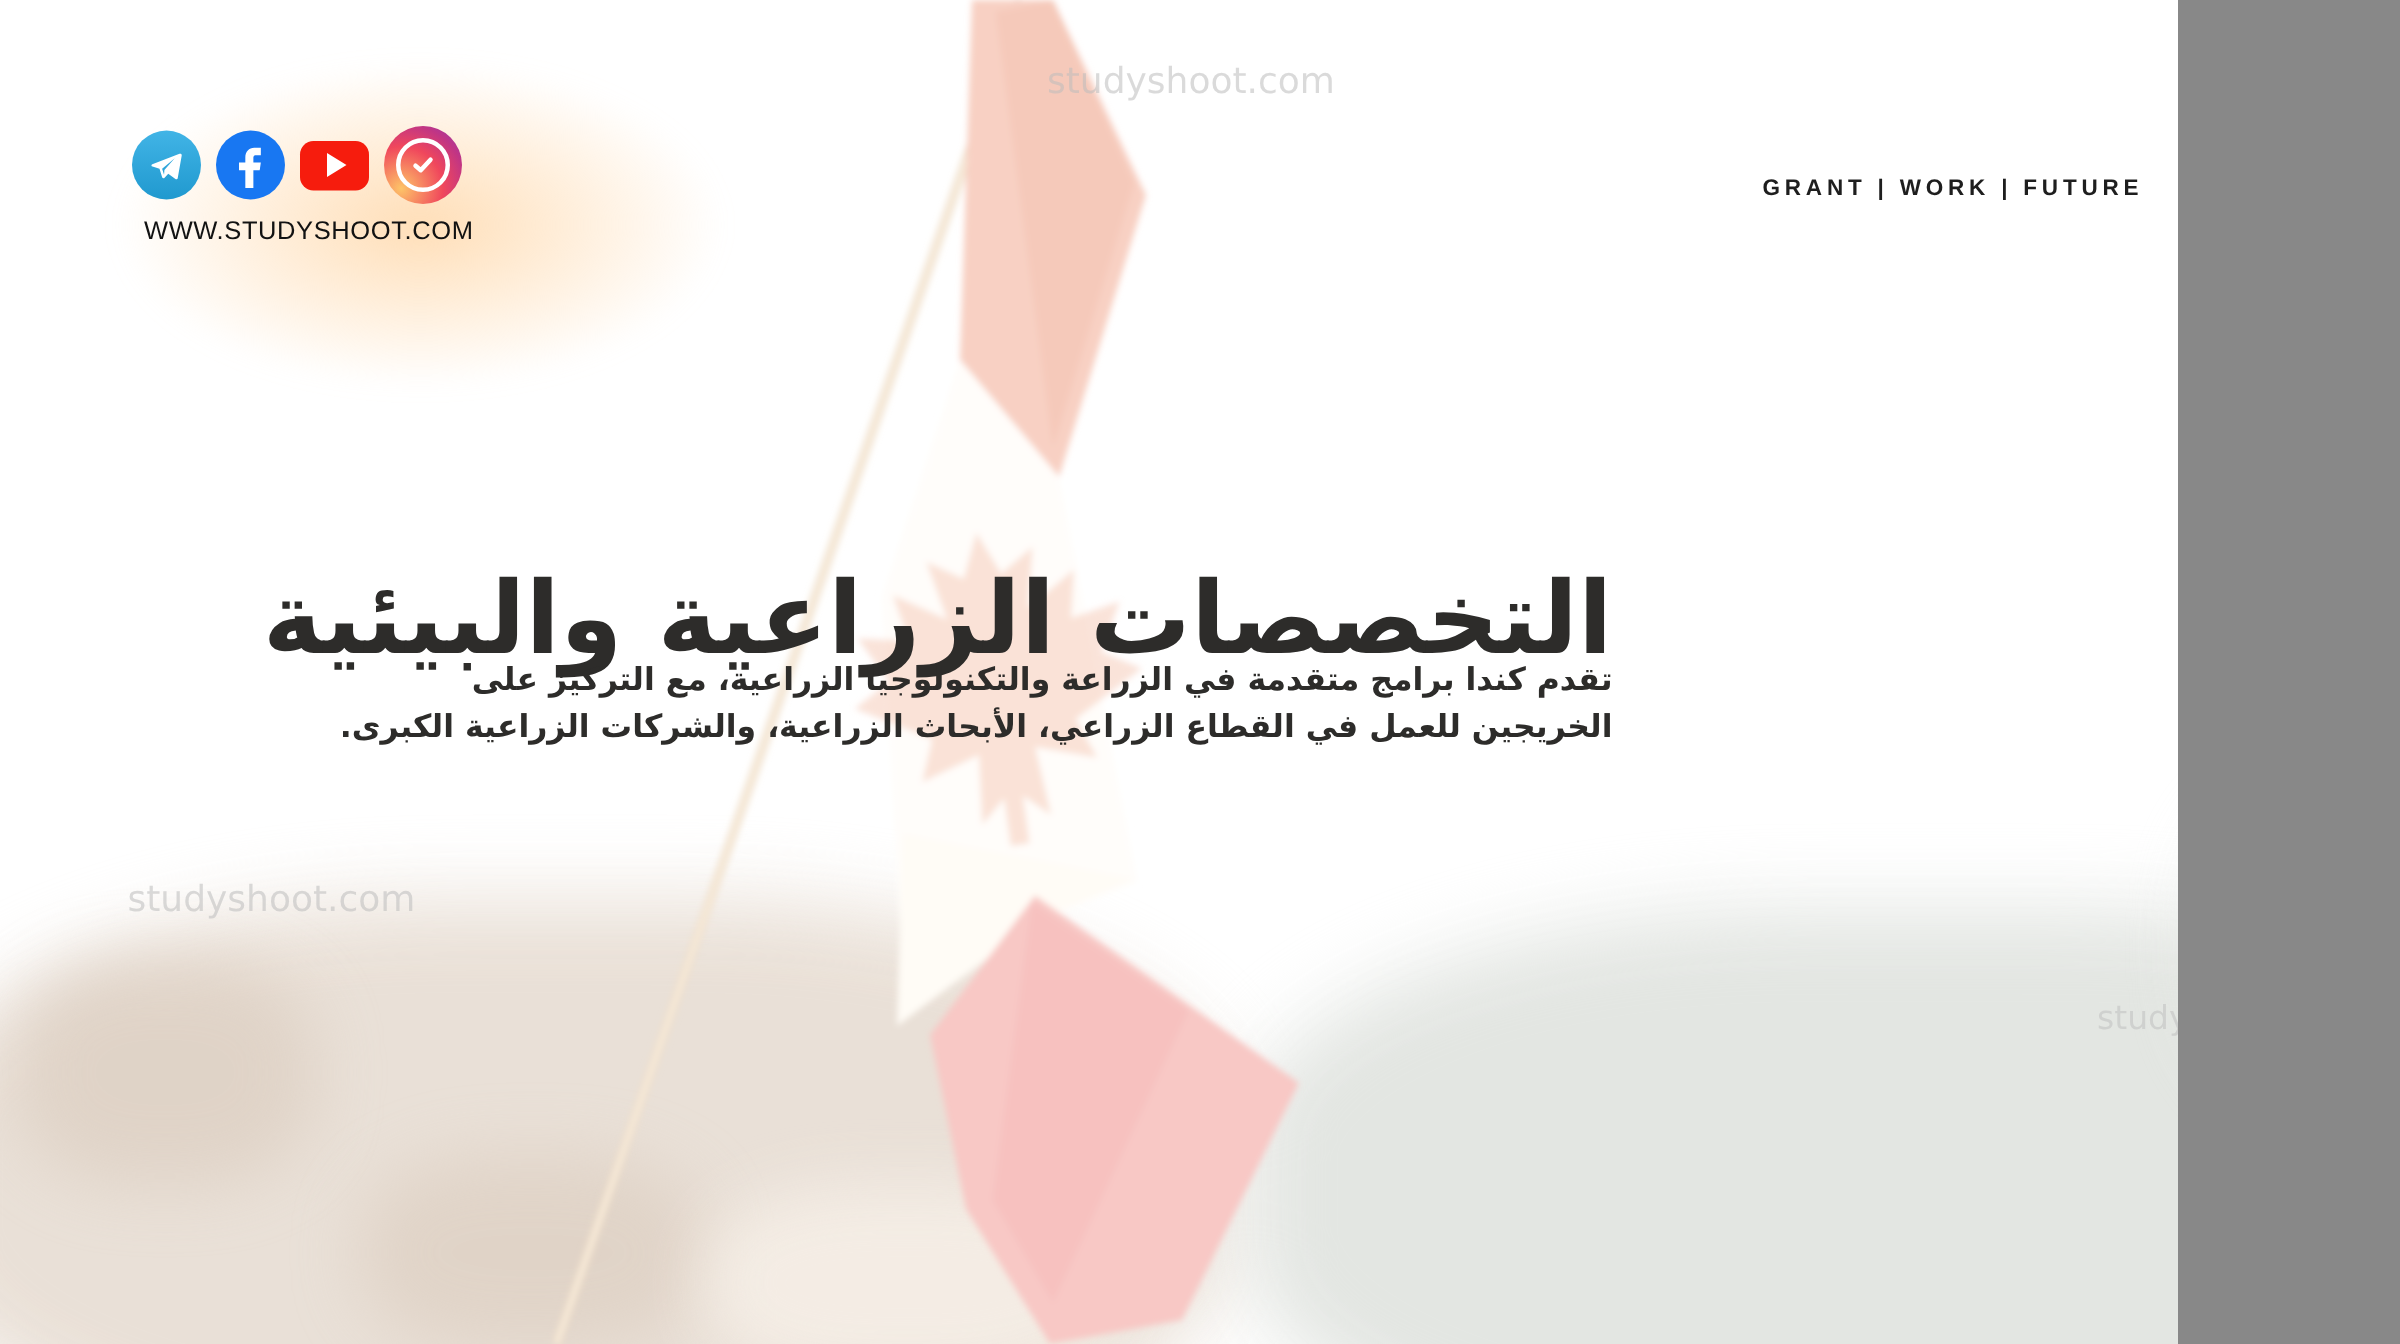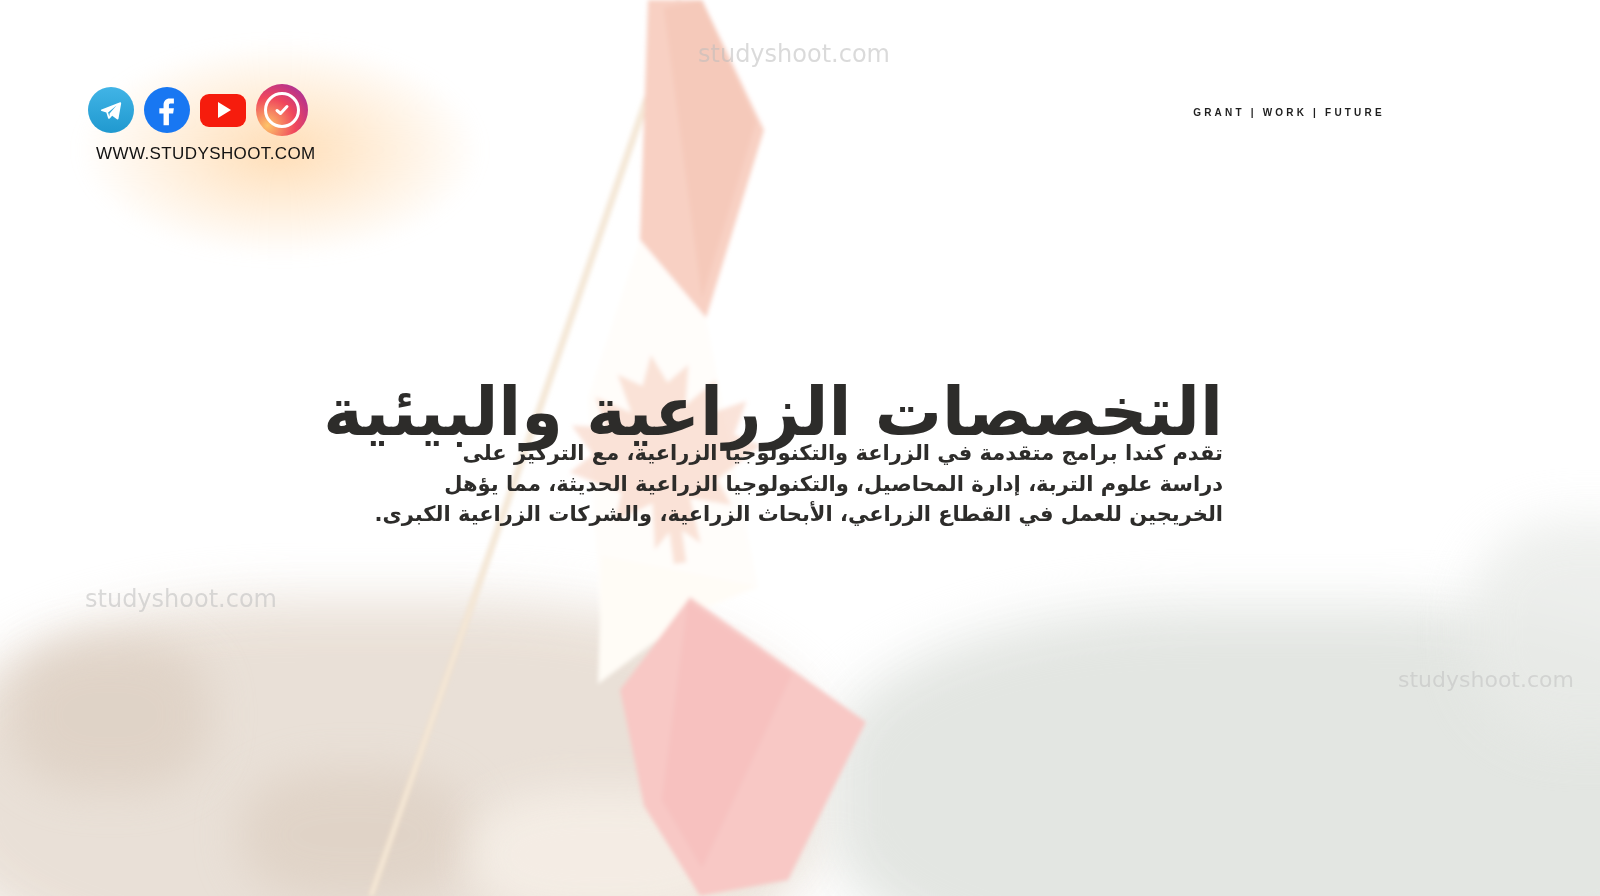--- a/index.html
+++ b/index.html
@@ -1,17 +1,17 @@
 <!DOCTYPE html>
 <html><head>
 <meta charset="utf-8">
 <style>
   html,body{margin:0;padding:0;background:#888;}
   .canvas{
-    position:relative;width:1600px;height:896px;overflow:hidden;
+    position:relative;width:1452px;height:896px;overflow:hidden;
     background:#ffffff;font-family:"Liberation Sans",sans-serif;
   }
   
   .bg{position:absolute;inset:0;z-index:0;}
   .blob{position:absolute;border-radius:40%;}
   .blob-beige{left:-60px;top:600px;width:880px;height:380px;background:#e8ded4;opacity:.92;filter:blur(26px);}
   .blob-gray{left:830px;top:606px;width:920px;height:380px;background:#e2e5e1;opacity:.95;filter:blur(26px);}
   .blob-gray2{left:1470px;top:520px;width:240px;height:220px;background:#e9ebe8;opacity:.8;filter:blur(24px);}
   .spot1{left:10px;top:640px;width:200px;height:150px;background:#dccec1;opacity:.7;filter:blur(22px);}
   .spot2{left:240px;top:770px;width:230px;height:130px;background:#dbccbe;opacity:.6;filter:blur(22px);}
@@ -31,21 +31,21 @@
   .ic-facebook{width:46px;height:46px;border-radius:50%;background:#1877f2;}
   .ic-youtube{width:46px;height:33px;border-radius:9px;background:#f61c0d;}
   .yt-triangle{width:0;height:0;border-left:13px solid #fff;border-top:8px solid transparent;border-bottom:8px solid transparent;margin-left:3px;}
   .ic-verified{width:52px;height:52px;border-radius:50%;
     background:radial-gradient(circle at 22% 80%,#fdc468 0%,#f0475c 48%,#c13584 75%,#8a3ab9 100%);}
   .ver-ring{width:30px;height:30px;border:3px solid #fff;border-radius:50%;display:flex;align-items:center;justify-content:center;}
   .website{position:absolute;left:96px;top:144px;z-index:3;font-size:17px;letter-spacing:.4px;color:#121212;}
   .logo{position:absolute;left:1175px;top:99px;width:228px;z-index:3;text-align:center;}
   .logo-main{font-size:41px;font-weight:bold;letter-spacing:-1px;line-height:42px;color:#121212;white-space:nowrap;}
   .logo-shoot{color:#d63f4f;}
-  .logo-tagline{margin-top:8px;font-size:10px;font-weight:bold;letter-spacing:3.2px;color:#1e1e1e;white-space:nowrap;}
+  .logo-tagline{margin-top:18px;font-size:15px;font-weight:bold;letter-spacing:3.2px;color:#1e1e1e;white-space:nowrap;}
   
   .content{position:absolute;right:377px;top:0;z-index:3;}
   .title{position:absolute;right:0;top:328px;direction:rtl;white-space:nowrap;
          font-family:"DejaVu Sans",sans-serif;font-weight:bold;font-size:67px;color:#2d2c2a;}
   .body{position:absolute;right:0;top:438px;width:900px;direction:rtl;
         font-family:"DejaVu Sans",sans-serif;font-weight:bold;font-size:21px;line-height:30.5px;color:#2d2c2a;}
   .body-line{white-space:nowrap;}
 </style>
 </head>
 <body>
@@ -120,18 +120,17 @@
   <div class="website">WWW.STUDYSHOOT.COM</div>
 
   <div class="logo">
     <div class="logo-tagline">GRANT | WORK | FUTURE</div>
   </div>
 
   <div class="content">
     <h1 class="title">التخصصات الزراعية والبيئية</h1>
     <div class="body">
       <div class="body-line">تقدم كندا برامج متقدمة في الزراعة والتكنولوجيا الزراعية، مع التركيز على</div>
-      <div class="body-line">دراسة علوم التربة، إدارة المحاصيل، والتكنولوجيا الزراعية الحديثة، مما يؤهل</div>
       <div class="body-line">الخريجين للعمل في القطاع الزراعي، الأبحاث الزراعية، والشركات الزراعية الكبرى.</div>
     </div>
   </div>
 
 </div>
 
 </body></html>

